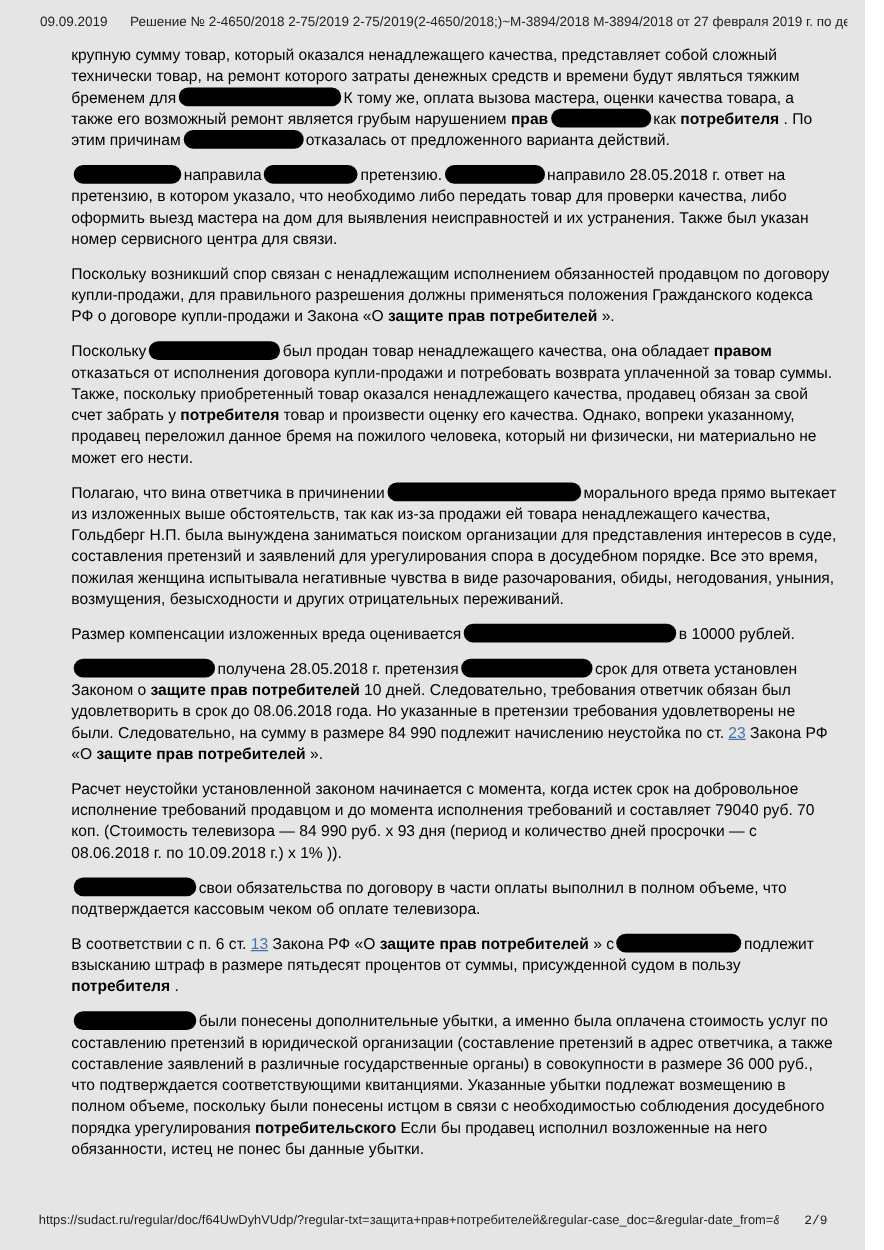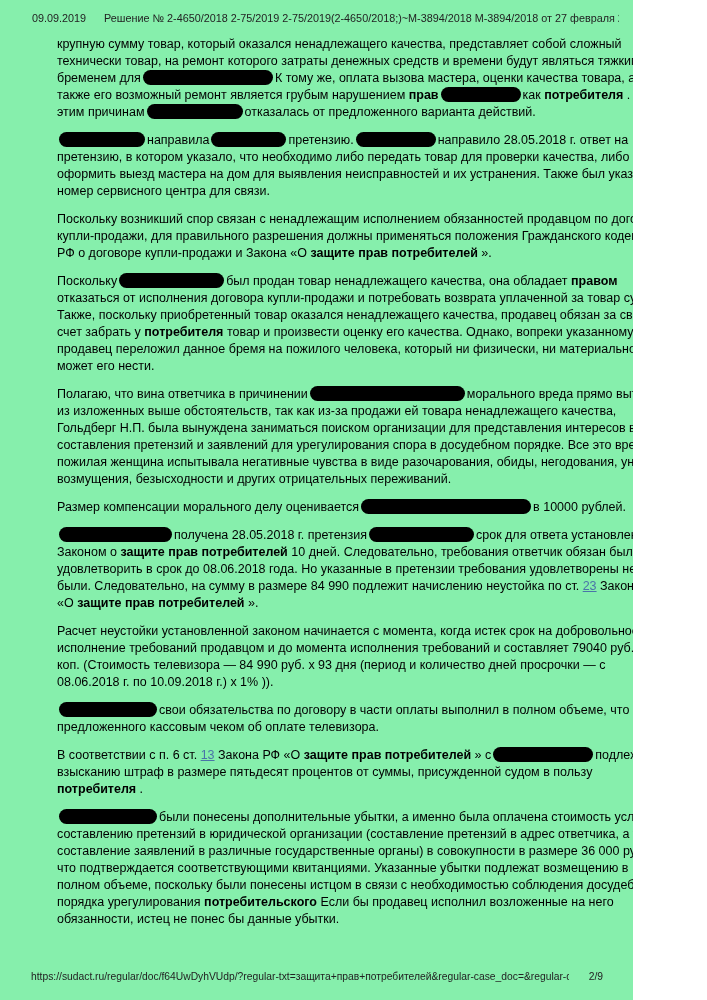--- a/index.html
+++ b/index.html
@@ -3,23 +3,23 @@
 <meta charset="utf-8">
 <title>Document</title>
 <style>
   html, body {
     margin: 0;
     padding: 0;
     background: #ffffff;
   }
   .page {
     position: relative;
-    width: 633px;
+    width: 692px;
     height: 1000px;
-    background: #86efac;
+    background: #e5e5e5;
     overflow: hidden;
     font-family: "Liberation Sans", sans-serif;
     color: #000000;
   }
   .print-header {
     position: absolute;
     top: 12px;
     left: 32px;
     right: 14px;
     display: flex;
@@ -74,42 +74,43 @@
     font-size: 10.3px;
     color: #222222;
   }
   .print-url {
     white-space: nowrap;
     overflow: hidden;
     margin-right: 20px;
   }
   .print-page-num {
     white-space: nowrap;
+    font-family: Liberation Mono, monospace;
   }
 </style>
 </head>
 <body>
 
 <div class="page">
 
   <div class="print-header">
     <span class="print-date">09.09.2019</span>
     <span class="print-title">Решение № 2-4650/2018 2-75/2019 2-75/2019(2-4650/2018;)~М-3894/2018 М-3894/2018 от 27 февраля 2019 г. по делу № 2-4…</span>
   </div>
 
   <div class="doc-body" id="doc-body">
       <p><span>крупную сумму товар, который оказался ненадлежащего качества, представляет собой сложный технически товар, на ремонт которого затраты денежных средств и времени будут являться тяжким бременем для</span><span class="redact" style="width: 130px;"></span><span>К тому же, оплата вызова мастера, оценки качества товара, а также его возможный ремонт является грубым нарушением </span><span class="bold-term">прав</span><span class="redact" style="width: 80px;"></span><span>как </span><span class="bold-term">потребителя</span><span> . По этим причинам</span><span class="redact" style="width: 96px;"></span><span>отказалась от предложенного варианта действий.</span></p>
       <p><span class="redact" style="width: 86px;"></span><span>направила</span><span class="redact" style="width: 75px;"></span><span>претензию.</span><span class="redact" style="width: 80px;"></span><span>направило 28.05.2018 г. ответ на претензию, в котором указало, что необходимо либо передать товар для проверки качества, либо оформить выезд мастера на дом для выявления неисправностей и их устранения. Также был указан номер сервисного центра для связи.</span></p>
       <p><span>Поскольку возникший спор связан с ненадлежащим исполнением обязанностей продавцом по договору купли-продажи, для правильного разрешения должны применяться положения Гражданского кодекса РФ о договоре купли-продажи и Закона «О </span><span class="bold-term">защите прав потребителей</span><span> ».</span></p>
       <p><span>Поскольку</span><span class="redact" style="width: 105px;"></span><span>был продан товар ненадлежащего качества, она обладает </span><span class="bold-term">правом</span><span> отказаться от исполнения договора купли-продажи и потребовать возврата уплаченной за товар суммы. Также, поскольку приобретенный товар оказался ненадлежащего качества, продавец обязан за свой счет забрать у </span><span class="bold-term">потребителя</span><span> товар и произвести оценку его качества. Однако, вопреки указанному, продавец переложил данное бремя на пожилого человека, который ни физически, ни материально не может его нести.</span></p>
       <p><span>Полагаю, что вина ответчика в причинении</span><span class="redact" style="width: 155px;"></span><span>морального вреда прямо вытекает из изложенных выше обстоятельств, так как из-за продажи ей товара ненадлежащего качества, Гольдберг Н.П. была вынуждена заниматься поиском организации для представления интересов в суде, составления претензий и заявлений для урегулирования спора в досудебном порядке. Все это время, пожилая женщина испытывала негативные чувства в виде разочарования, обиды, негодования, уныния, возмущения, безысходности и других отрицательных переживаний.</span></p>
-      <p><span>Размер компенсации морального делу оценивается</span><span class="redact" style="width: 170px;"></span><span>в 10000 рублей.</span></p>
+      <p><span>Размер компенсации изложенных вреда оценивается</span><span class="redact" style="width: 170px;"></span><span>в 10000 рублей.</span></p>
       <p><span class="redact" style="width: 113px;"></span><span>получена 28.05.2018 г. претензия</span><span class="redact" style="width: 105px;"></span><span>срок для ответа установлен Законом о </span><span class="bold-term">защите прав потребителей</span><span> 10 дней. Следовательно, требования ответчик обязан был удовлетворить в срок до 08.06.2018 года. Но указанные в претензии требования удовлетворены не были. Следовательно, на сумму в размере 84 990 подлежит начислению неустойка по ст. </span><a class="statute-link" href="#">23</a><span> Закона РФ «О </span><span class="bold-term">защите прав потребителей</span><span> ».</span></p>
       <p><span>Расчет неустойки установленной законом начинается с момента, когда истек срок на добровольное исполнение требований продавцом и до момента исполнения требований и составляет 79040 руб. 70 коп. (Стоимость телевизора — 84 990 руб. x 93 дня (период и количество дней просрочки — с 08.06.2018 г. по 10.09.2018 г.) x 1% )).</span></p>
-      <p><span class="redact" style="width: 98px;"></span><span>свои обязательства по договору в части оплаты выполнил в полном объеме, что предложенного кассовым чеком об оплате телевизора.</span></p>
+      <p><span class="redact" style="width: 98px;"></span><span>свои обязательства по договору в части оплаты выполнил в полном объеме, что подтверждается кассовым чеком об оплате телевизора.</span></p>
       <p><span>В соответствии с п. 6 ст. </span><a class="statute-link" href="#">13</a><span> Закона РФ «О </span><span class="bold-term">защите прав потребителей</span><span> » с</span><span class="redact" style="width: 100px;"></span><span>подлежит взысканию штраф в размере пятьдесят процентов от суммы, присужденной судом в пользу </span><span class="bold-term">потребителя</span><span> .</span></p>
       <p><span class="redact" style="width: 98px;"></span><span>были понесены дополнительные убытки, а именно была оплачена стоимость услуг по составлению претензий в юридической организации (составление претензий в адрес ответчика, а также составление заявлений в различные государственные органы) в совокупности в размере 36 000 руб., что подтверждается соответствующими квитанциями. Указанные убытки подлежат возмещению в полном объеме, поскольку были понесены истцом в связи с необходимостью соблюдения досудебного порядка урегулирования </span><span class="bold-term">потребительского</span><span> Если бы продавец исполнил возложенные на него обязанности, истец не понес бы данные убытки.</span></p>
     </div>
 
   <div class="print-footer">
     <span class="print-url">https://sudact.ru/regular/doc/f64UwDyhVUdp/?regular-txt=защита+прав+потребителей&amp;regular-case_doc=&amp;regular-date_from=&amp;regular-date_t…</span>
     <span class="print-page-num">2/9</span>
   </div>
 
 </div>

